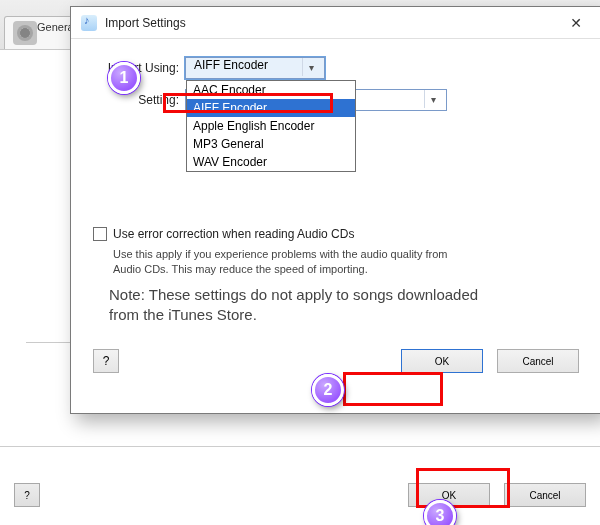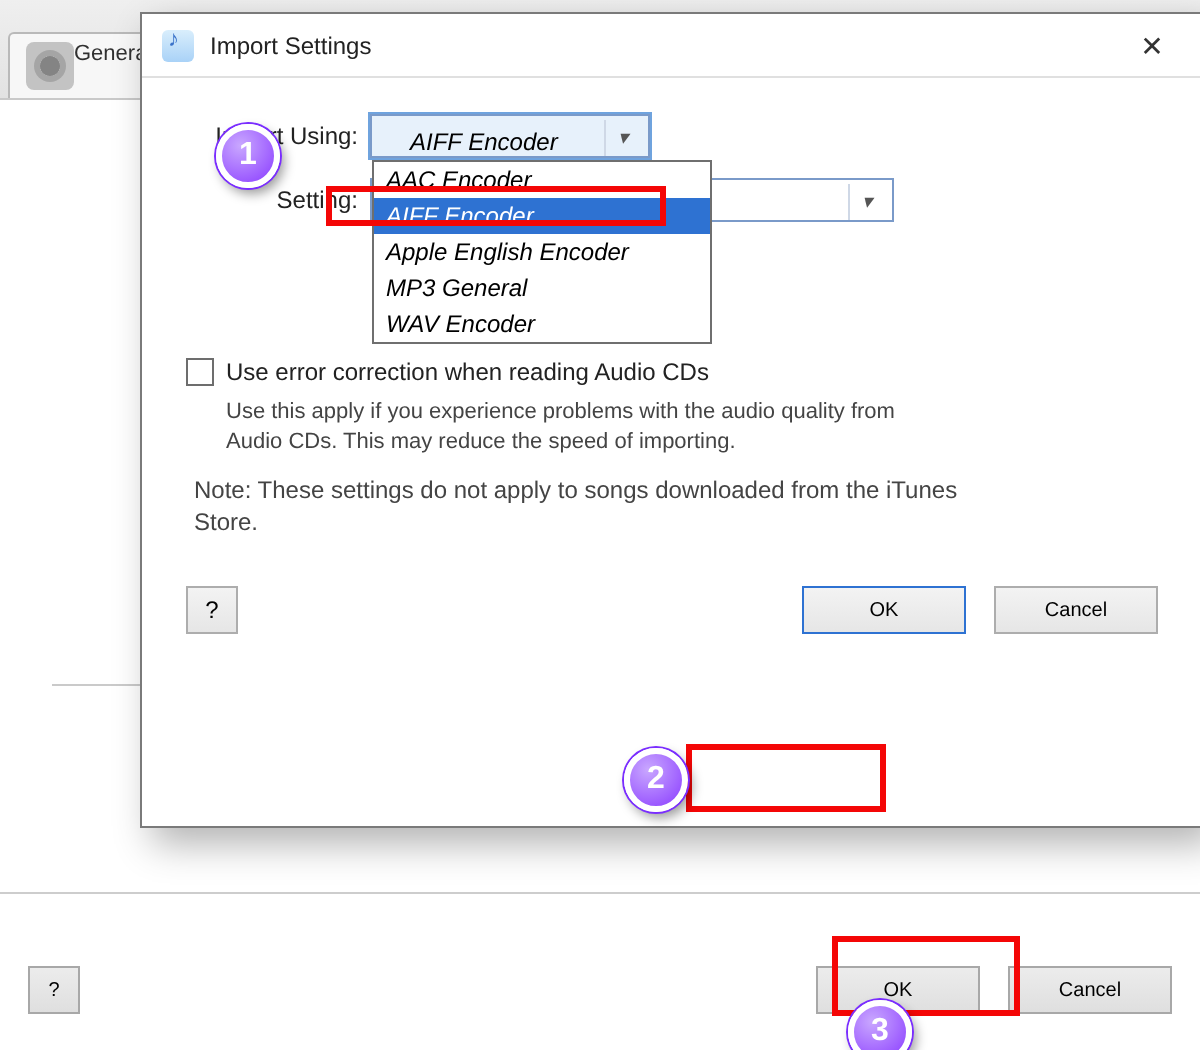--- a/index.html
+++ b/index.html
@@ -82,46 +82,46 @@
     .dialog .titlebar .title { font-size:12px; color:#222; }
     .dialog .titlebar .spacer { flex:1; }
     .dialog .titlebar .close {
       width:42px; height:28px; display:flex; align-items:center; justify-content:center;
       font-size:14px; color:#333; cursor:pointer;
     }
     .dialog .content { padding: 18px 22px 10px 22px; position:relative; }
     .form-row { display:flex; align-items:center; gap:6px; margin-bottom:10px; }
     .form-row .lbl { width:86px; text-align:right; color:#222; }
     .combo {
-      height:22px; border:1px solid #7a9ac9; background:#fff; display:flex; align-items:flex-end;
-      justify-content:space-between; padding:0 4px 0 19px; font-size:12px; position:relative;font-style:italic;
+      height:22px; border:1px solid #7a9ac9; background:#fff; display:flex; align-items:flex-start;
+      justify-content:space-between; padding:0 4px 0 8px; font-size:12px; position:relative;
     }
     .combo .chev {
       width:18px; height:18px; display:flex; align-items:center; justify-content:center;
       border-left:1px solid #cfd8e6; color:#555; font-size:10px;
     }
     .combo.importer { width:140px; background:#e7f1fb; outline:1px solid #6fa3de; }
     .combo.setting  { width:262px; }
     
     .dropdown {
       position:absolute; left:0; top:22px; width:170px;
       border:1px solid #6f6f6f; background:#fff; z-index:5;
     }
     .dropdown .opt {
       padding:2px 6px; font-size:12px; white-space:nowrap; cursor:pointer;
     }
     .dropdown .opt.selected { background:#2e72d2; color:#fff; }
     
-    .chk-row { display:flex; align-items:flex-start; gap:6px; margin-top:68px; }
+    .chk-row { display:flex; align-items:flex-start; gap:6px; margin-top:116px; }
     .chk {
       width:14px; height:14px; border:1px solid #6d6d6d; background:#fff; flex:none;
     }
     .chk-text { font-size:12px; color:#222; }
     .hint { margin:6px 0 8px 20px; font-size:11px; color:#444; max-width:350px; line-height:1.35; }
-    .note { margin:8px 0 14px 4px; font-size:12px; color:#444; max-width:400px; line-height:1.35; }
+    .note { margin:8px 0 14px 16px; font-size:15px; color:#444; max-width:400px; line-height:1.35; }
     .dialog .btn-row { display:flex; align-items:center; gap:14px; padding: 0 22px 16px 22px; }
     .dialog .btn-row .gap { flex:1; }
     .dialog .help-sq {
       width:26px; height:24px; border:1px solid #adadad;
       background:linear-gradient(#f3f3f3,#e6e6e6);
       display:flex; align-items:center; justify-content:center; cursor:pointer;
     }
     
     .ann {
       position:absolute; width:32px; height:32px; border-radius:50%;

